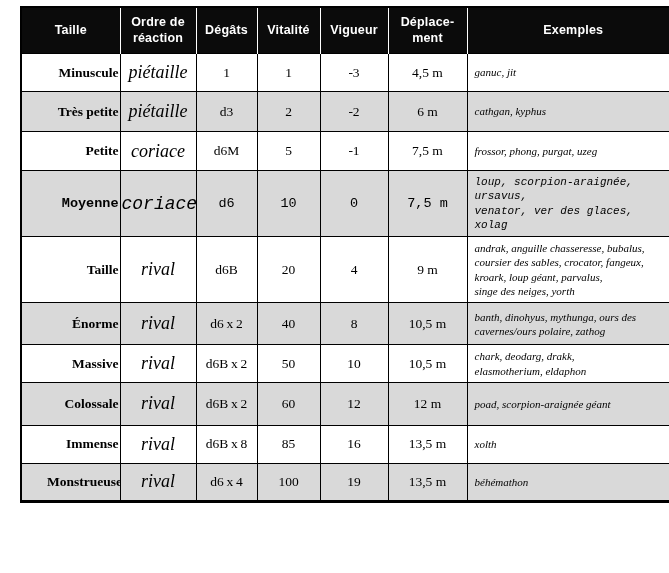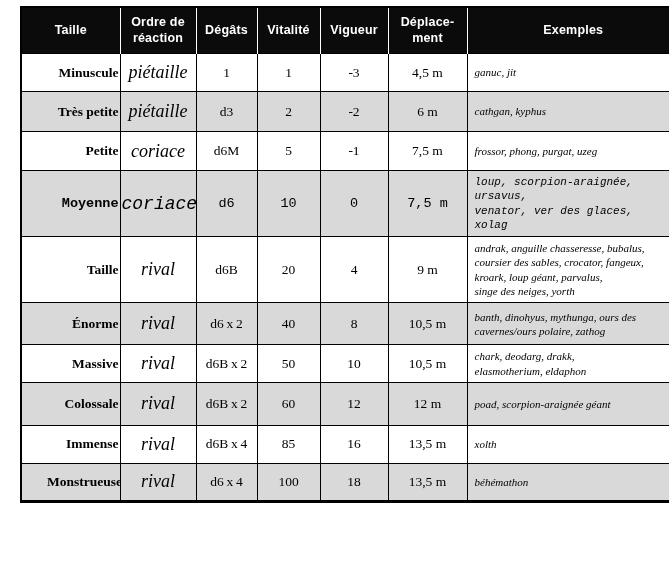--- a/index.html
+++ b/index.html
@@ -179,30 +179,30 @@
     <td class="c-ordre">rival</td>
     <td class="c-num">d6B x 2</td>
     <td class="c-num">60</td>
     <td class="c-num">12</td>
     <td class="c-num">12 m</td>
     <td class="c-exemples">poad, scorpion-araignée géant</td>
   </tr>
         <tr>
     <td class="c-taille">Immense</td>
     <td class="c-ordre">rival</td>
-    <td class="c-num">d6B x 4</td>
+    <td class="c-num">d6B x 8</td>
     <td class="c-num">85</td>
     <td class="c-num">16</td>
     <td class="c-num">13,5 m</td>
     <td class="c-exemples">xolth</td>
   </tr>
         <tr>
     <td class="c-taille">Monstrueuse</td>
     <td class="c-ordre">rival</td>
     <td class="c-num">d6 x 4</td>
     <td class="c-num">100</td>
-    <td class="c-num">18</td>
+    <td class="c-num">19</td>
     <td class="c-num">13,5 m</td>
     <td class="c-exemples">béhémathon</td>
   </tr>
       </tbody>
   </table>
 </div>
 
 </body></html>

